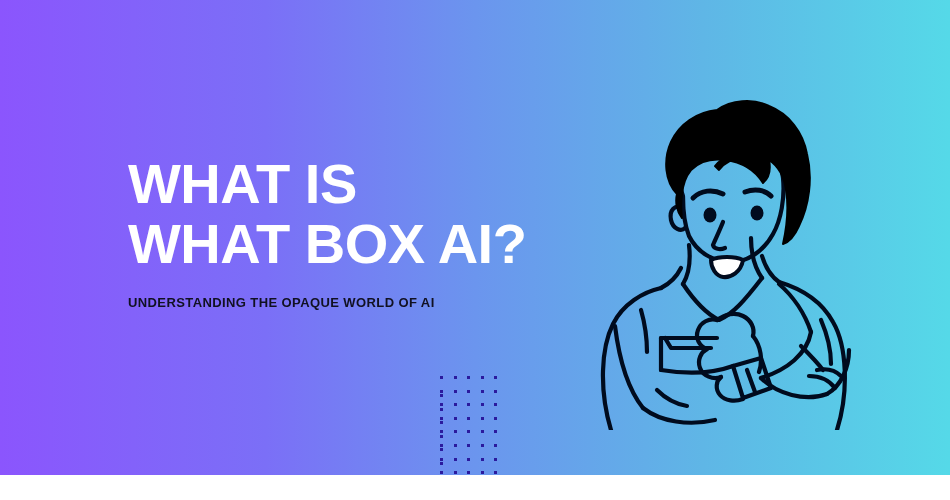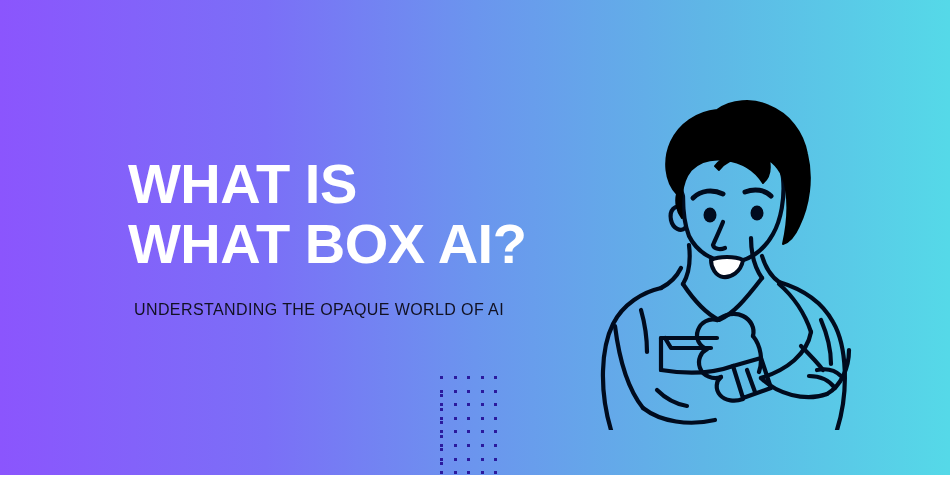--- a/index.html
+++ b/index.html
@@ -21,22 +21,22 @@
     line-height:56px;
     font-weight:bold;
     color:#ffffff;
     letter-spacing:-0.5px;
     white-space:nowrap;
     margin:0;
   }
   #title-line-2{margin-top:4px;}
   #subtitle{
     position:absolute;left:128px;top:295px;
-    font-size:16px;font-weight:normal;color:#111122;
-    letter-spacing:0.4px;white-space:nowrap;margin:6px;
+    font-size:13px;font-weight:bold;color:#111122;
+    letter-spacing:0.4px;white-space:nowrap;margin:0;
   }
   #site-url{
     position:absolute;left:128px;top:334px;
     font-size:14.5px;font-weight:bold;color:#ffffff;
     letter-spacing:0.7px;white-space:nowrap;margin:0;
   }
 
   
   #dot-grid{
     position:absolute;left:440px;top:376px;width:76px;height:124px;

